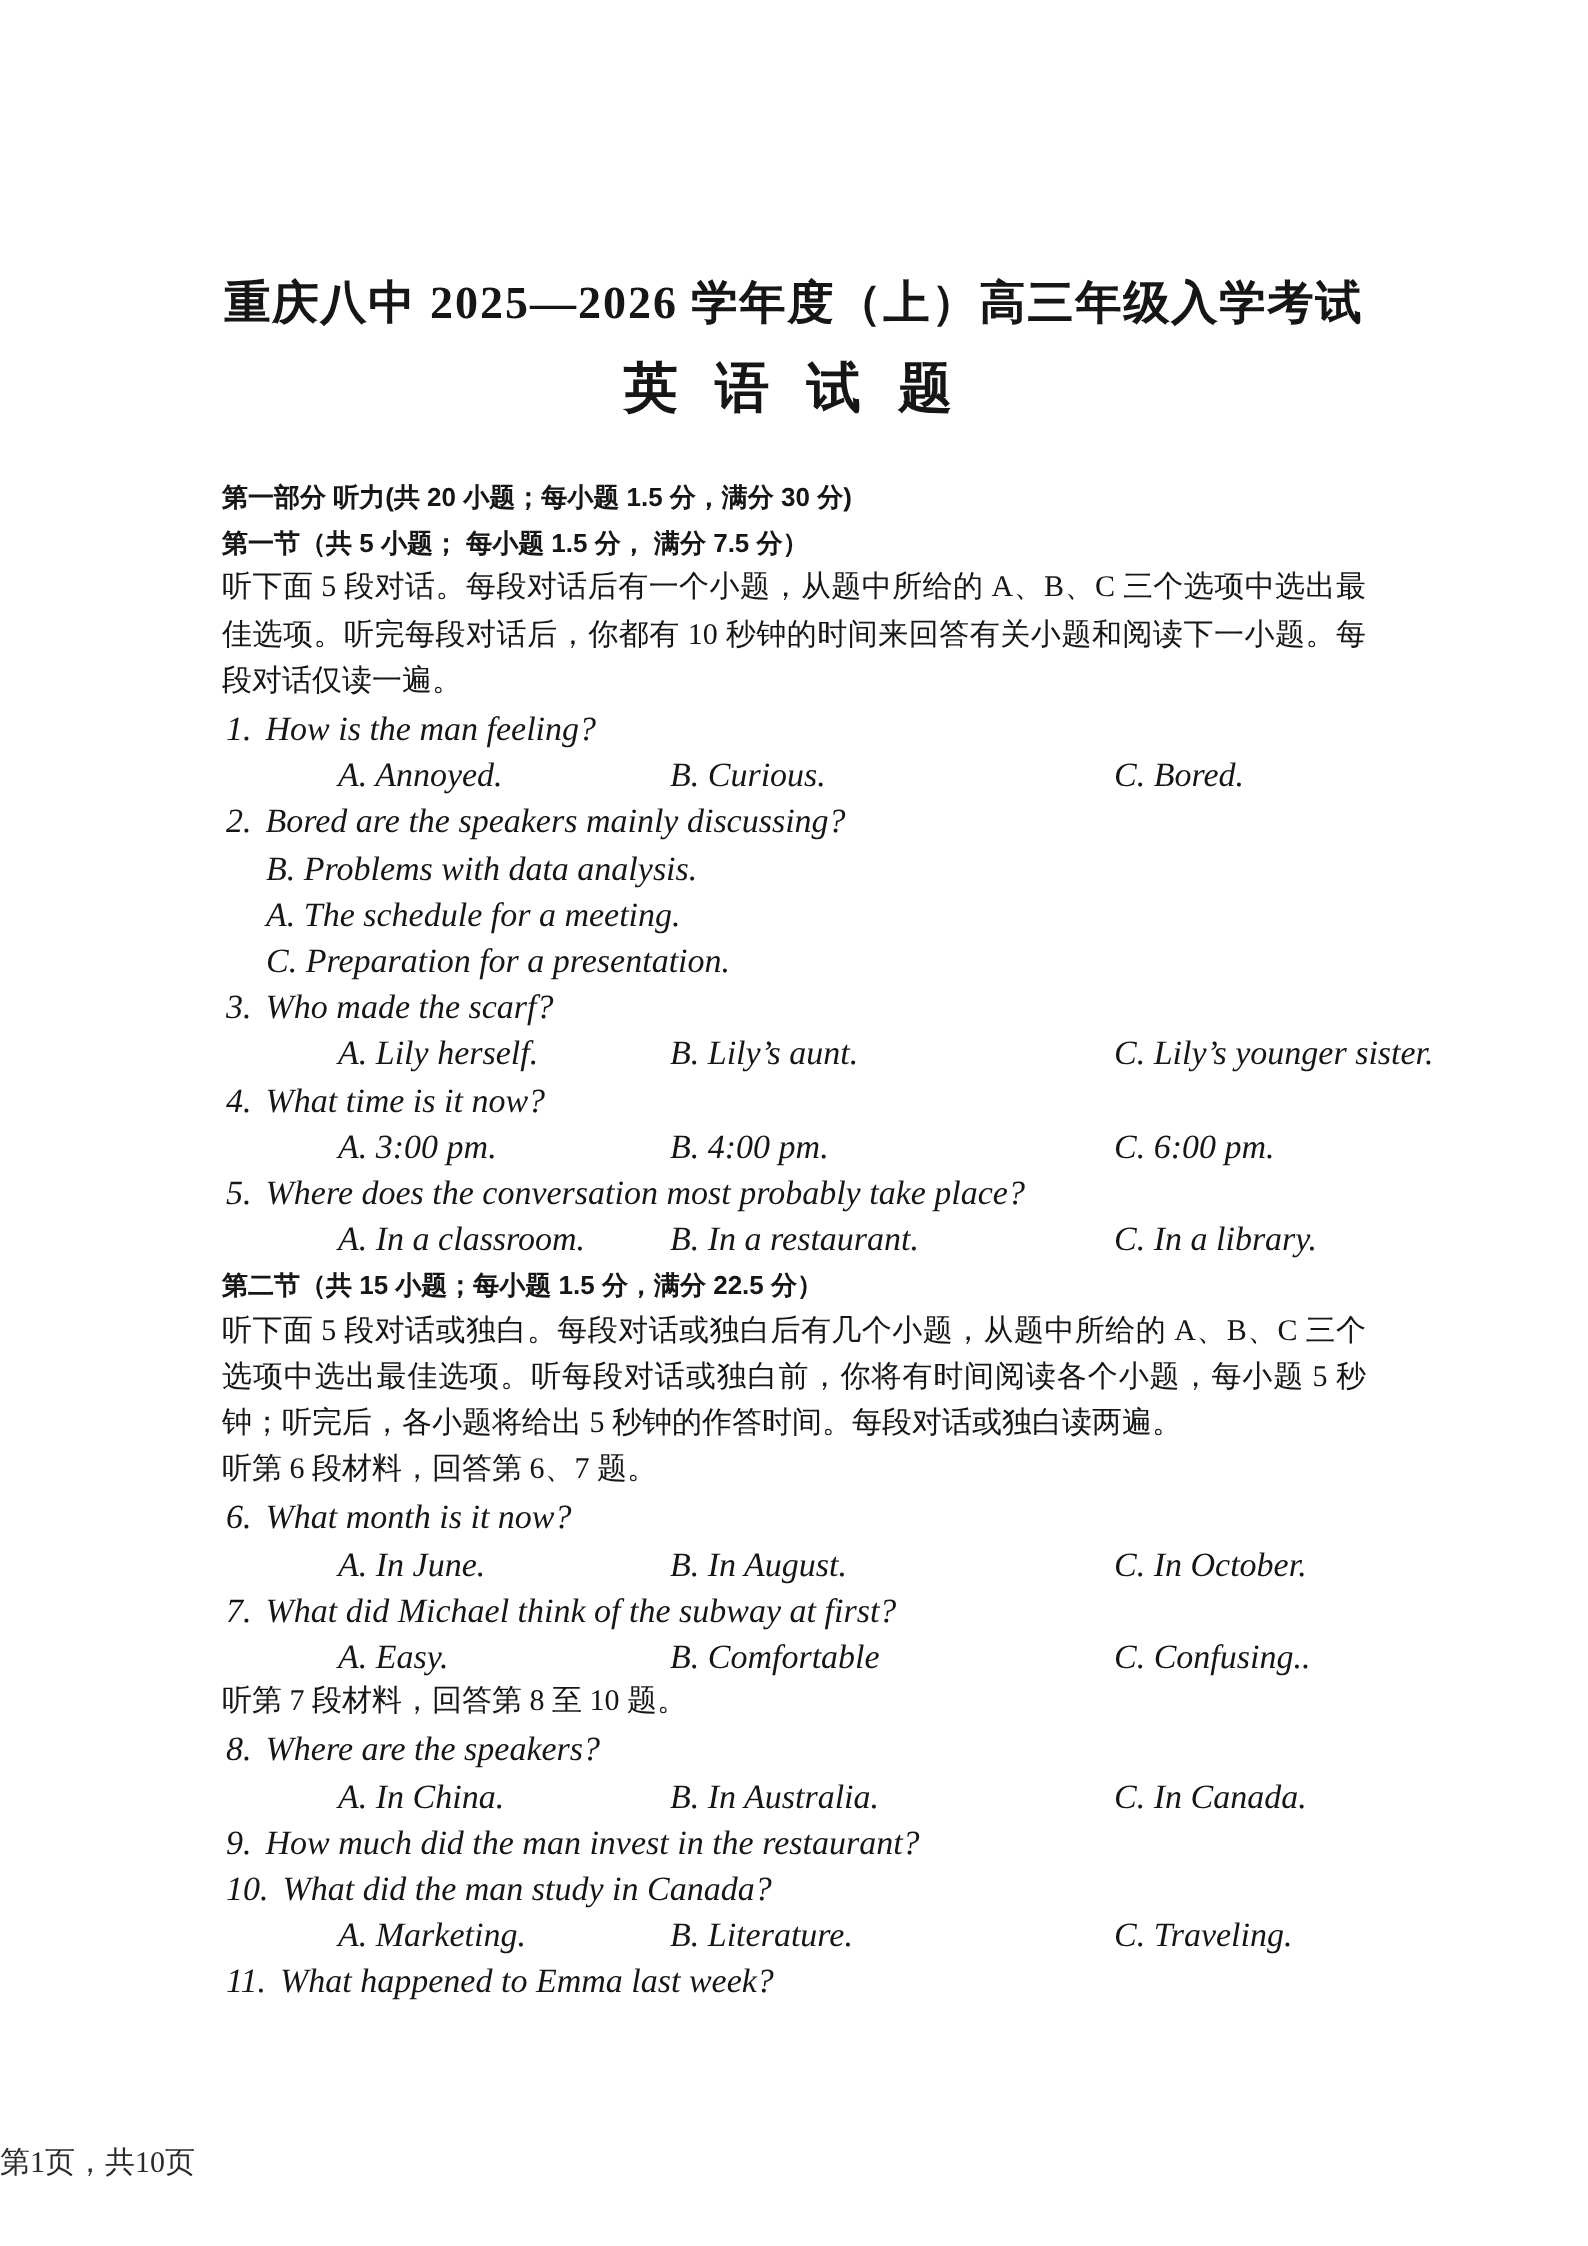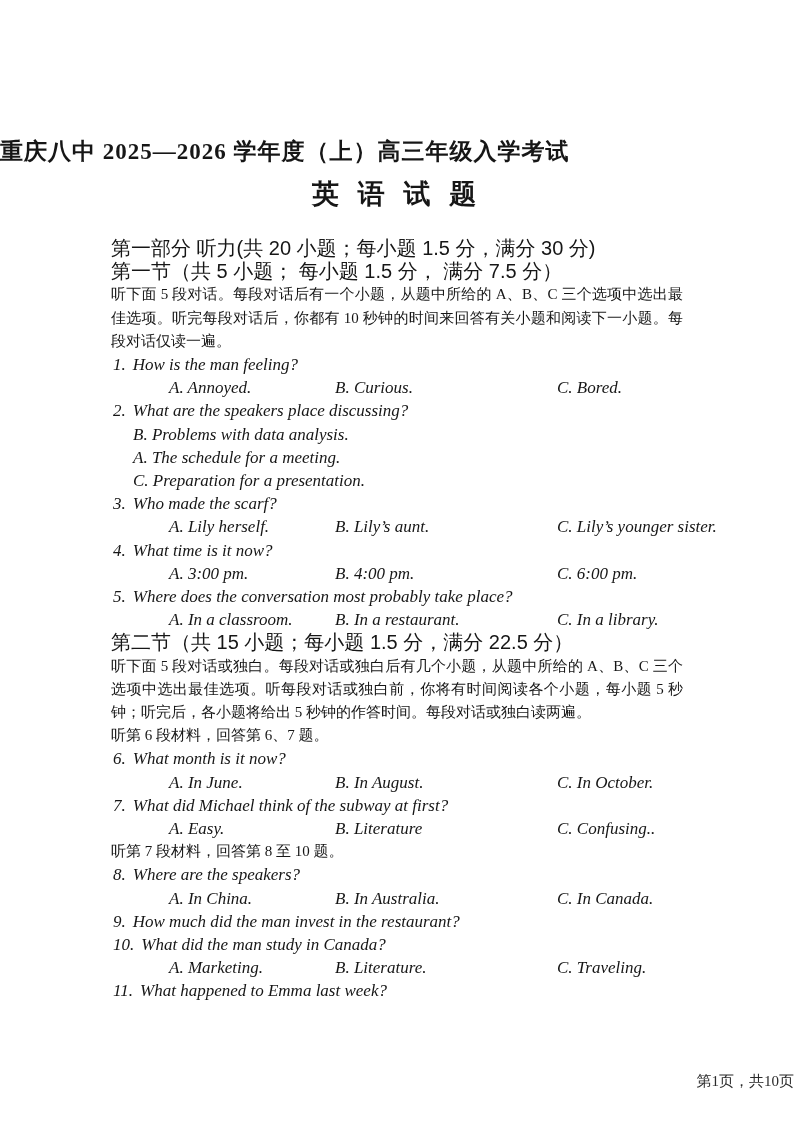--- a/index.html
+++ b/index.html
@@ -6,55 +6,56 @@
   .page{
     position:relative;
     width:794px;height:1123px;
     background:#ffffff;
     color:#161616;
     font-family:"Liberation Serif",serif;
     overflow:hidden;
   }
   .title{
     position:absolute;top:136px;left:0;width:100%;
+    text-align:center;
     font-size:23px;font-weight:600;letter-spacing:1px;
     white-space:nowrap;
   }
   .subtitle{
     position:absolute;top:176px;left:0;width:100%;
     text-align:center;
     font-size:27px;font-weight:700;letter-spacing:6px;
     white-space:nowrap;
   }
   .body{
     position:absolute;top:237px;left:111px;width:572px;
     font-size:15px;line-height:23.2px;
   }
   .hd{
     font-family:"Liberation Sans",sans-serif;
-    font-weight:400;font-size:20px;
+    font-weight:700;font-size:13px;
     white-space:nowrap;
   }
   .para{
     text-align:justify;
     height:69.6px;overflow:hidden;
   }
   .cue{white-space:nowrap;}
   .en{font-size:17px;font-style:italic;}
   .q{padding-left:2px;white-space:nowrap;}
   .qnum{margin-right:7px;}
   .opts{position:relative;height:23.2px;}
   .opts span{position:absolute;top:0;white-space:nowrap;}
   .oA{left:22px;margin-left:36px;}
   .oB{left:224px;}
   .oC{left:412px;margin-left:34px;}
   .optline{padding-left:22px;white-space:nowrap;}
   .footer{
     position:absolute;top:1072px;left:0;width:100%;
-    text-align:right;font-size:15px;color:#2a2a2a;
+    text-align:left;font-size:15px;color:#2a2a2a;
   }
 </style>
 </head>
 <body>
 
 <div class="page">
 
   <div class="title">重庆八中 2025—2026 学年度（上）高三年级入学考试</div>
   <div class="subtitle">英 语 试 题</div>
 
@@ -64,21 +65,21 @@
     <div class="hd">第一节（共 5 小题； 每小题 1.5 分， 满分 7.5 分）</div>
     <div class="para">听下面 5 段对话。每段对话后有一个小题，从题中所给的 A、B、C 三个选项中选出最佳选项。听完每段对话后，你都有 10 秒钟的时间来回答有关小题和阅读下一小题。每段对话仅读一遍。</div>
 
     <div class="q en"><span class="qnum">1.</span><span>How is the man feeling?</span></div>
     <div class="opts en">
       <span class="oA">A. Annoyed.</span>
       <span class="oB">B. Curious.</span>
       <span class="oC">C. Bored.</span>
     </div>
 
-    <div class="q en"><span class="qnum">2.</span><span>What are the speakers place discussing?</span></div>
+    <div class="q en"><span class="qnum">2.</span><span>Bored are the speakers mainly discussing?</span></div>
     <div class="optline en">B. Problems with data analysis.</div>
     <div class="optline en">A. The schedule for a meeting.</div>
     <div class="optline en">C. Preparation for a presentation.</div>
 
     <div class="q en"><span class="qnum">3.</span><span>Who made the scarf?</span></div>
     <div class="opts en">
       <span class="oA">A. Lily herself.</span>
       <span class="oB">B. Lily’s aunt.</span>
       <span class="oC">C. Lily’s younger sister.</span>
     </div>
@@ -104,21 +105,21 @@
     <div class="q en"><span class="qnum">6.</span><span>What month is it now?</span></div>
     <div class="opts en">
       <span class="oA">A. In June.</span>
       <span class="oB">B. In August.</span>
       <span class="oC">C. In October.</span>
     </div>
 
     <div class="q en"><span class="qnum">7.</span><span>What did Michael think of the subway at first?</span></div>
     <div class="opts en">
       <span class="oA">A. Easy.</span>
-      <span class="oB">B. Literature</span>
+      <span class="oB">B. Comfortable</span>
       <span class="oC">C. Confusing..</span>
     </div>
 
     <div class="cue">听第 7 段材料，回答第 8 至 10 题。</div>
 
     <div class="q en"><span class="qnum">8.</span><span>Where are the speakers?</span></div>
     <div class="opts en">
       <span class="oA">A. In China.</span>
       <span class="oB">B. In Australia.</span>
       <span class="oC">C. In Canada.</span>

